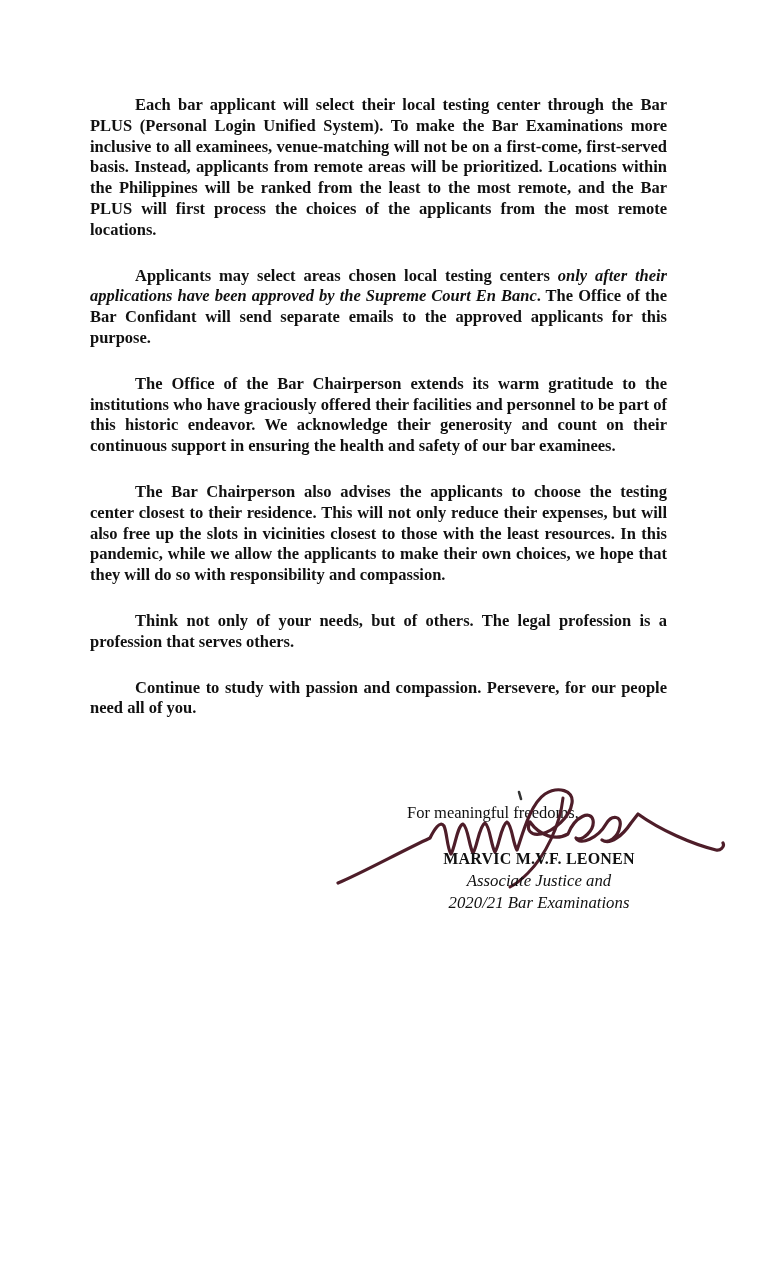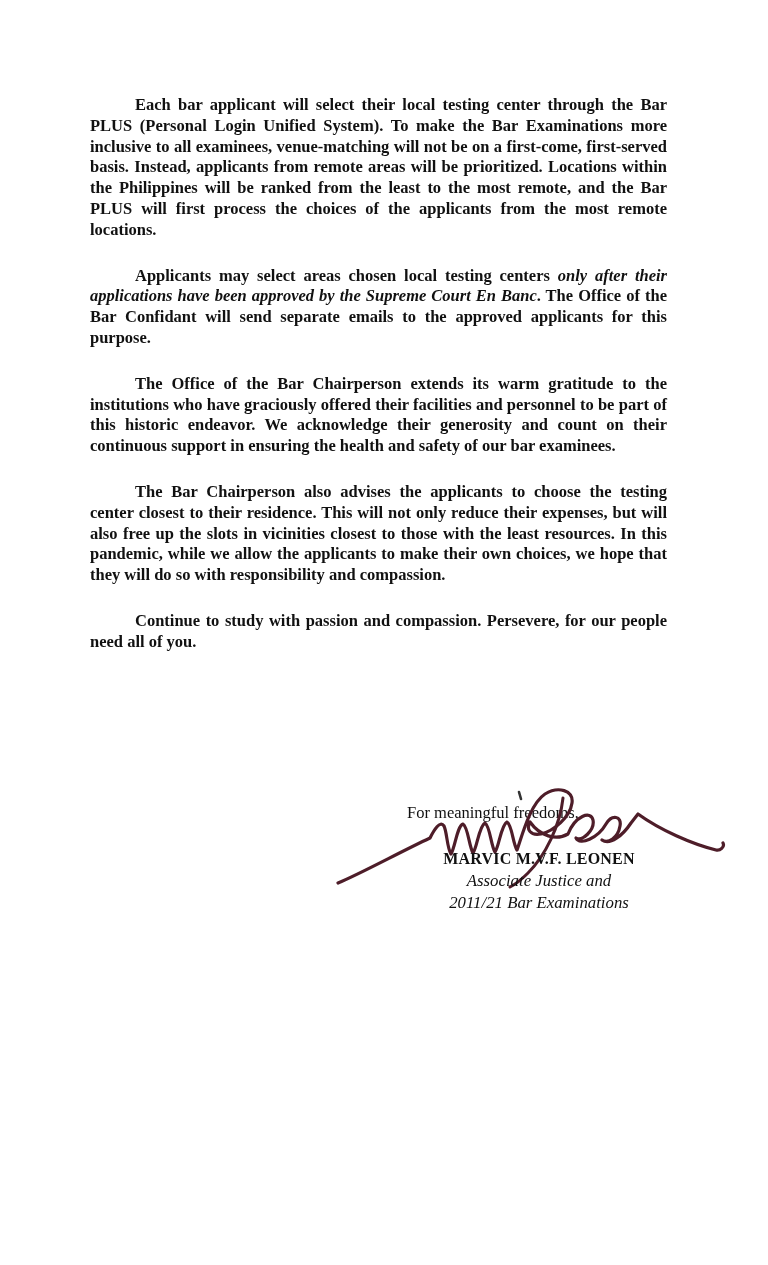--- a/index.html
+++ b/index.html
@@ -66,20 +66,21 @@
 </head>
 <body>
 
 <div class="page">
 
   <div class="body-text">
       <p class="para"><span>Each bar applicant will select their local testing center through the Bar PLUS (Personal Login Unified System).  To make the Bar Examinations more inclusive to all examinees, venue-matching will not be on a first-come, first-served basis. Instead, applicants from remote areas will be prioritized.  Locations within the Philippines will be ranked from the least to the most remote, and the Bar PLUS will first process the choices of the applicants from the most remote locations.</span></p>
       <p class="para"><span>Applicants may select areas chosen local testing centers </span><span class="it">only after their applications have been approved by the Supreme Court En Banc</span><span>.  The Office of the Bar Confidant will send separate emails to the approved applicants for this purpose.</span></p>
       <p class="para"><span>The Office of the Bar Chairperson extends its warm gratitude to the institutions who have graciously offered their facilities and personnel to be part of this historic endeavor. We acknowledge their generosity and count on their continuous support in ensuring the health and safety of our bar examinees.</span></p>
       <p class="para"><span>The Bar Chairperson also advises the applicants to choose the testing center closest to their residence.  This will not only reduce their expenses, but will also free up the slots in vicinities closest to those with the least resources.  In this pandemic, while we allow the applicants to make their own choices, we hope that they will do so with responsibility and compassion.</span></p>
+      <p class="para"><span>Think not only of your needs, but of others. The legal profession is a profession that serves others.</span></p>
       <p class="para"><span>Continue to study with passion and compassion. Persevere, for our people need all of you.</span></p>
     </div>
 
   <div class="closing">For meaningful freedoms,</div>
 
   <svg class="sig-svg" viewBox="0 0 440 108" fill="none" xmlns="http://www.w3.org/2000/svg">
 
     <path d="M189,6 L191,13" stroke="#333333" stroke-width="2.6" stroke-linecap="round"></path>
 
     <path d="M 8,97
@@ -108,16 +109,16 @@
              C 390,65 395,61 393,57" stroke="#4e1d29" stroke-width="3.2" stroke-linecap="round" stroke-linejoin="round"></path>
 
     <path d="M 233,12
              C 230,40 215,70 198,87
              C 192,93 186,98 180,101" stroke="#4e1d29" stroke-width="3" stroke-linecap="round"></path>
   </svg>
 
   <div class="sig-block">
     <div class="sig-name">MARVIC M.V.F. LEONEN</div>
     <div class="sig-title">Associate Justice and</div>
-    <div class="sig-title">2011/21 Bar Examinations</div>
+    <div class="sig-title">2020/21 Bar Examinations</div>
   </div>
 
 </div>
 
 </body></html>

